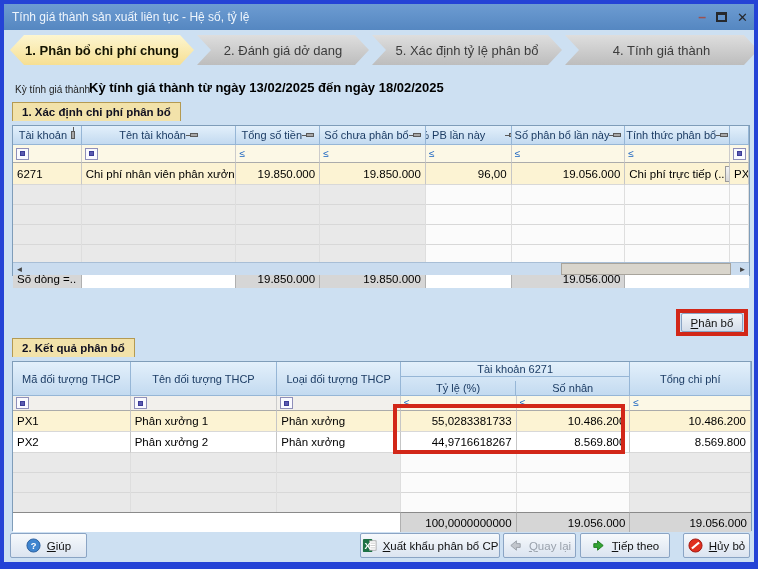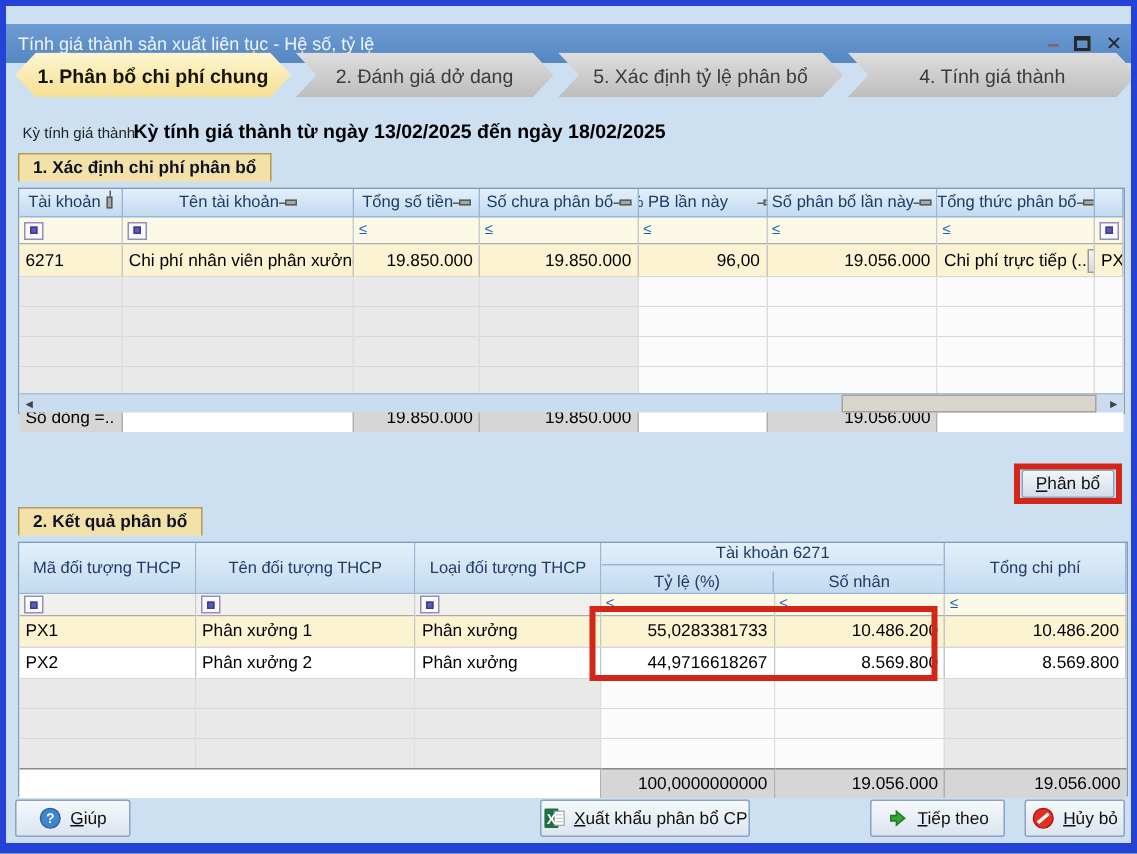--- a/index.html
+++ b/index.html
@@ -4,21 +4,21 @@
 <style>
   * { margin:0; padding:0; box-sizing:border-box; }
   html,body { background:#8899aa; }
   body { font-family:"Liberation Sans","DejaVu Sans",sans-serif; }
 
   .win { position:relative; width:758px; height:569px; background:#2443d6; overflow:hidden; }
   .inner { position:absolute; left:4px; top:4px; width:750px; height:558px; background:#cde0f2; overflow:hidden; }
 
   
   .titlebar { position:absolute; left:0; top:0; width:750px; height:26px;
-    background:linear-gradient(#6d9cd2,#5587c1); display:flex; align-items:center;margin-top:12px; }
+    background:linear-gradient(#6d9cd2,#5587c1); display:flex; align-items:center; }
   .title { color:#eef5fc; font-size:12px; padding-left:8px; }
   .wcontrols { position:absolute; right:6px; top:0; height:26px; display:flex; align-items:center; gap:10px; }
   .wmin { color:#9c5252; font-weight:bold; font-size:14px; line-height:10px; cursor:default; }
   .wmax { width:11px; height:10px; border:2px solid #26282c; border-top-width:3px; }
   .wclose { color:#26282c; font-weight:bold; font-size:13px; }
 
   
   .tabbar { position:absolute; left:6px; top:31px; height:30px; display:flex; }
   .tab { height:30px; display:flex; align-items:center; justify-content:center;
     font-size:13px; color:#3c3c3c; background:linear-gradient(#dedede,#bdbdbd); margin-right:3px;
@@ -158,21 +158,21 @@
         </div>
         <div class="cell hcell g1c5">
           <span>% PB lần này</span>
             <span class="pin-h"></span>
         </div>
         <div class="cell hcell g1c6">
           <span>Số phân bổ lần này</span>
             <span class="pin-h"></span>
         </div>
         <div class="cell hcell g1c7">
-          <span>Tổng thức phân bổ</span>
+          <span>Tính thức phân bổ</span>
             <span class="pin-h"></span>
         </div>
         <div class="cell hcell g1c8"></div>
       </div>
 
       <div class="row frow">
         <div class="cell fcell g1c1">
             <span class="fbtn">
               <span class="fsq"></span>
             </span>
@@ -346,20 +346,26 @@
         <rect x="1" y="1" width="10" height="14" fill="#1e7145" rx="1"></rect>
         <rect x="8" y="3" width="7" height="10" fill="#ffffff" stroke="#9a9a9a" stroke-width="0.8"></rect>
         <line x1="9" y1="5.5" x2="14" y2="5.5" stroke="#c0c0c0" stroke-width="0.8"></line>
         <line x1="9" y1="8" x2="14" y2="8" stroke="#c0c0c0" stroke-width="0.8"></line>
         <line x1="9" y1="10.5" x2="14" y2="10.5" stroke="#c0c0c0" stroke-width="0.8"></line>
         <text x="6" y="12" font-size="10" font-weight="bold" fill="#ffffff" text-anchor="middle" font-family="Liberation Sans, sans-serif">X</text>
       </svg>
       <span><u>X</u><span>uất khẩu phân bổ CP</span></span>
     </div>
 
+    <div class="btn b-back disabled">
+      <svg class="ico" viewBox="0 0 16 16">
+        <path d="M9 3 L3 8 L9 13 L9 10 L13 10 L13 6 L9 6 Z" fill="#c2c6cc" stroke="#9aa0a8"></path>
+      </svg>
+      <span><u>Q</u><span>uay lại</span></span>
+    </div>
 
     <div class="btn b-next">
       <svg class="ico" viewBox="0 0 16 16">
         <path d="M7 3 L13 8 L7 13 L7 10 L3 10 L3 6 L7 6 Z" fill="#33a433" stroke="#1e7a1e"></path>
       </svg>
       <span><u>T</u><span>iếp theo</span></span>
     </div>
 
     <div class="btn b-cancel">
       <svg class="ico" viewBox="0 0 16 16">

